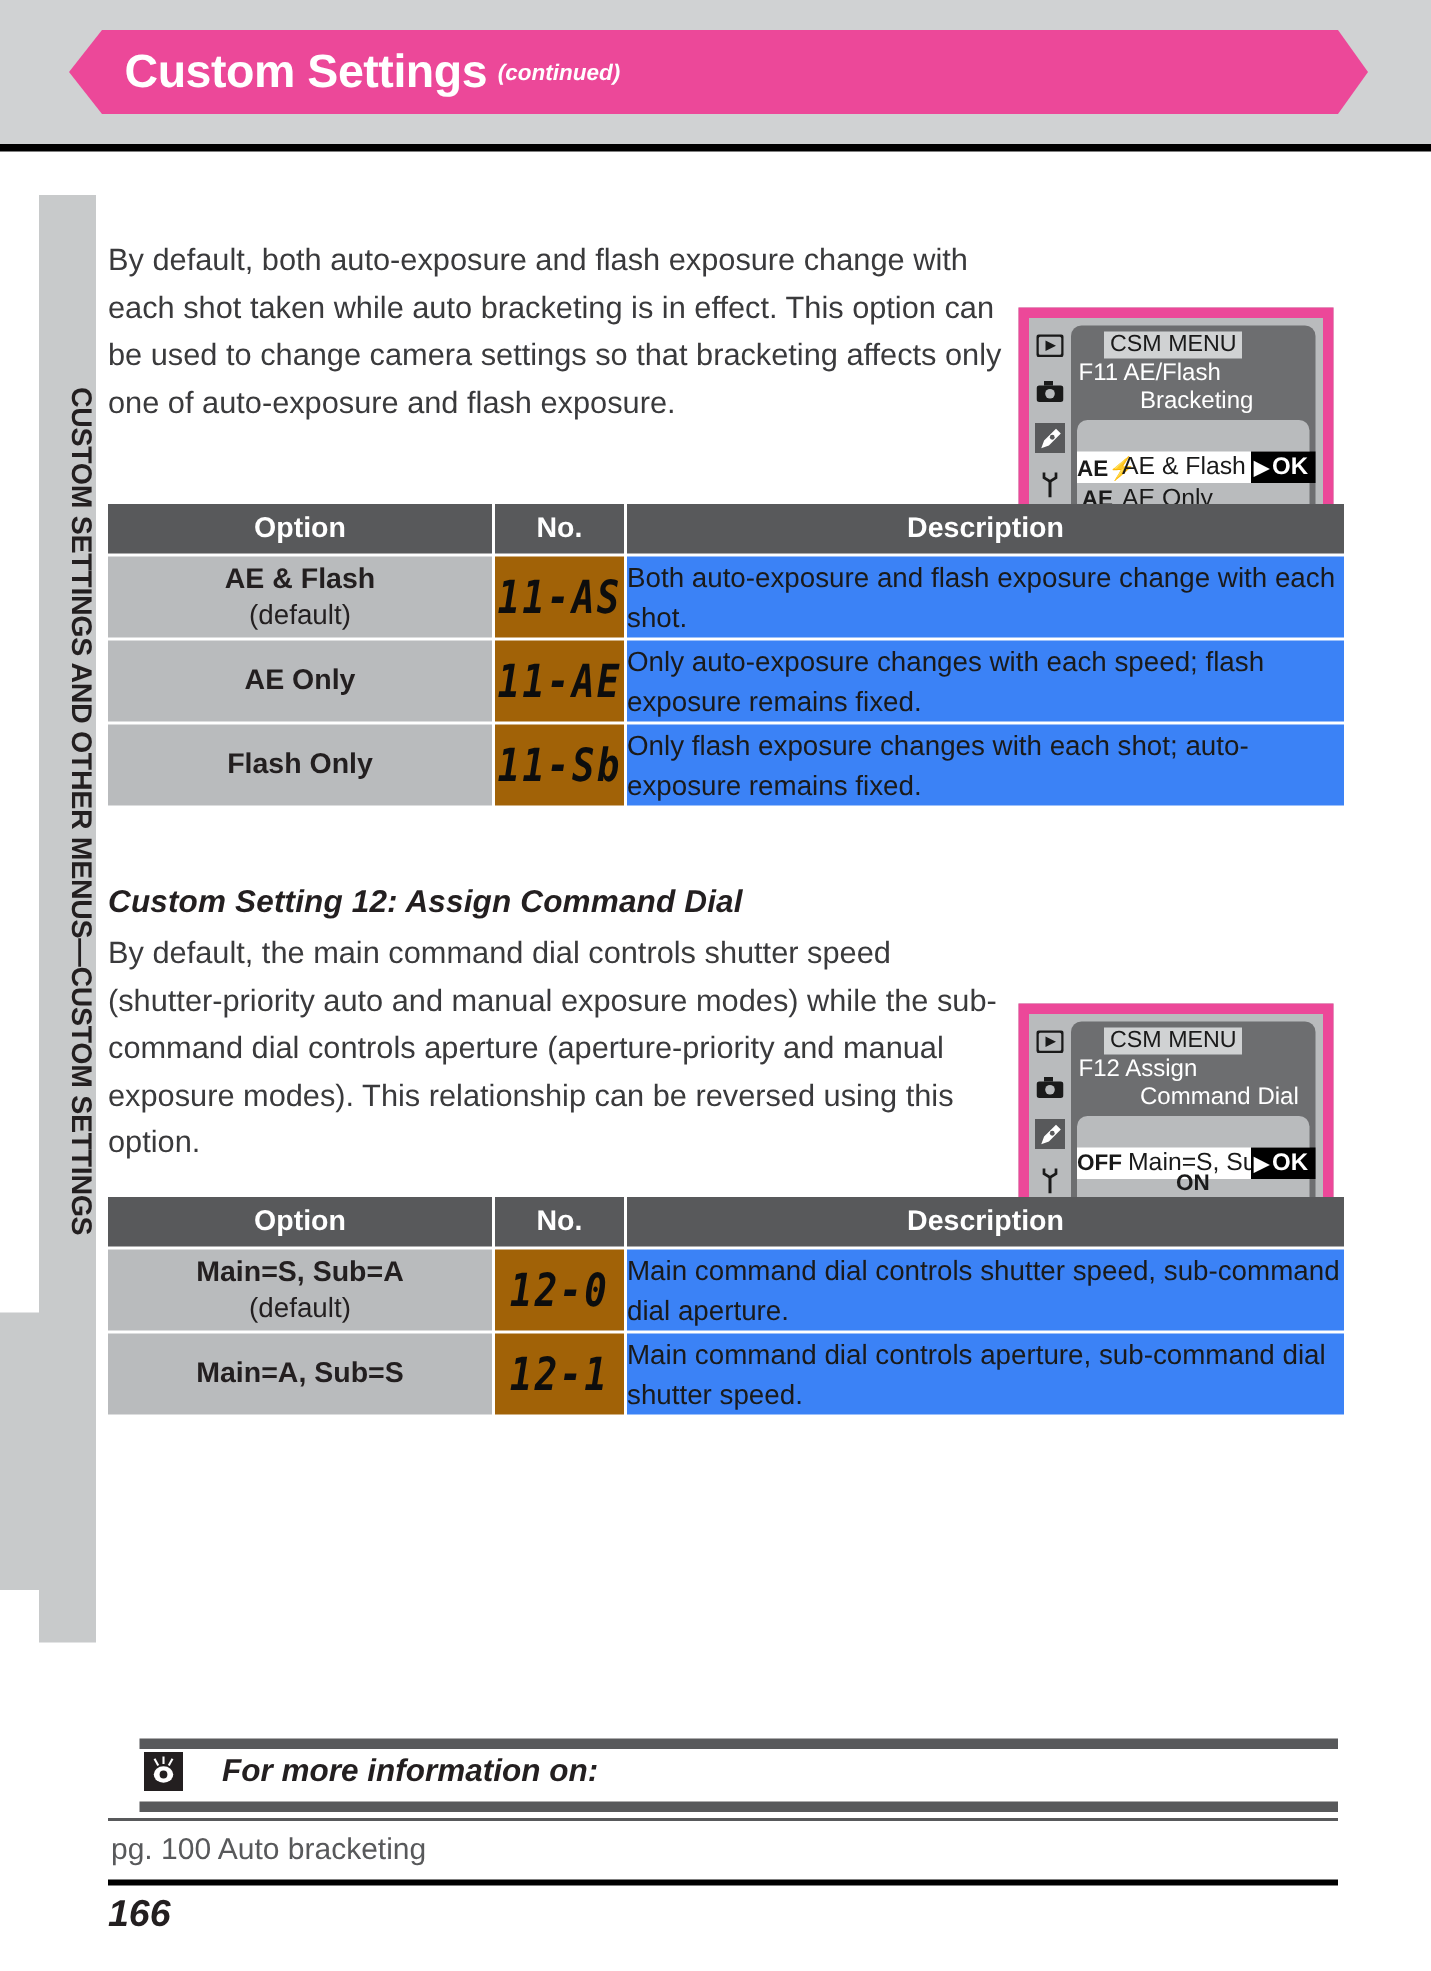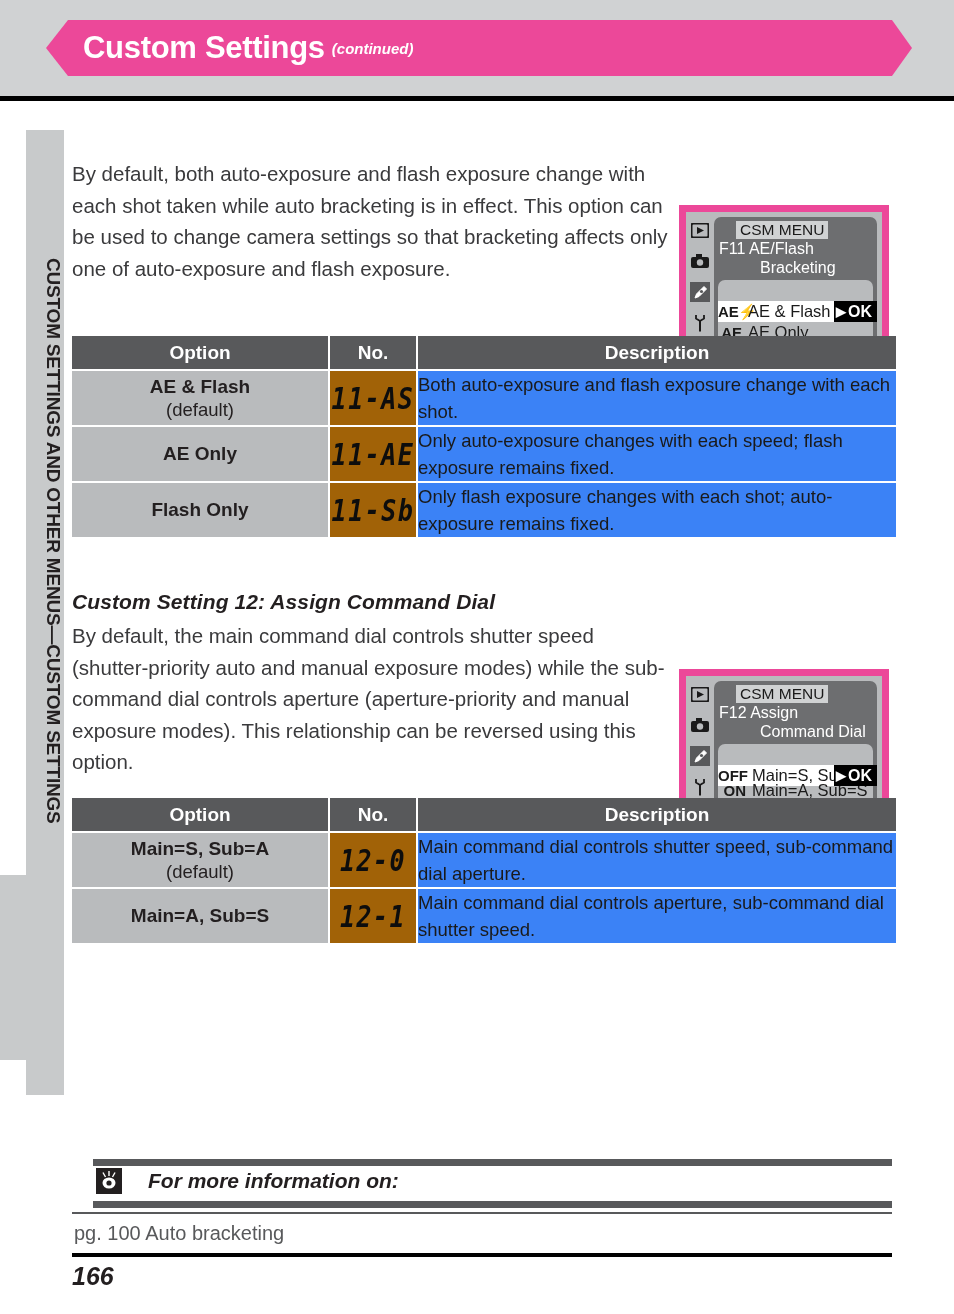--- a/index.html
+++ b/index.html
@@ -440,21 +440,21 @@
     <div class="lcd-screen">
       <div class="lcd-title">CSM MENU</div>
       <div class="lcd-line" style="left:5px; top:23px;">F12  Assign</div>
       <div class="lcd-line" style="left:46px; top:42px;">Command Dial</div>
 
       <div class="lcd-panel" style="top:63px; bottom:4px;">
         <div class="lcd-row hl" style="top:21px;">
           <span class="lcd-ico" style="width:34px;">OFF</span>
           <span>Main=S, Sub=A</span>
         </div>
-        <div class="lcd-row" style="top:36px;">
+        <div class="lcd-row" style="top:36px;flex-direction:column;">
           <span class="lcd-ico" style="width:34px;">ON</span>
           <span>Main=A, Sub=S</span>
         </div>
       </div>
       <div class="ok-chip" style="right:0px; top:84px;">
         <span style="font-size:13px;margin-right:2px;">▶</span>
         <span>OK</span>
       </div>
     </div>
   </div>

